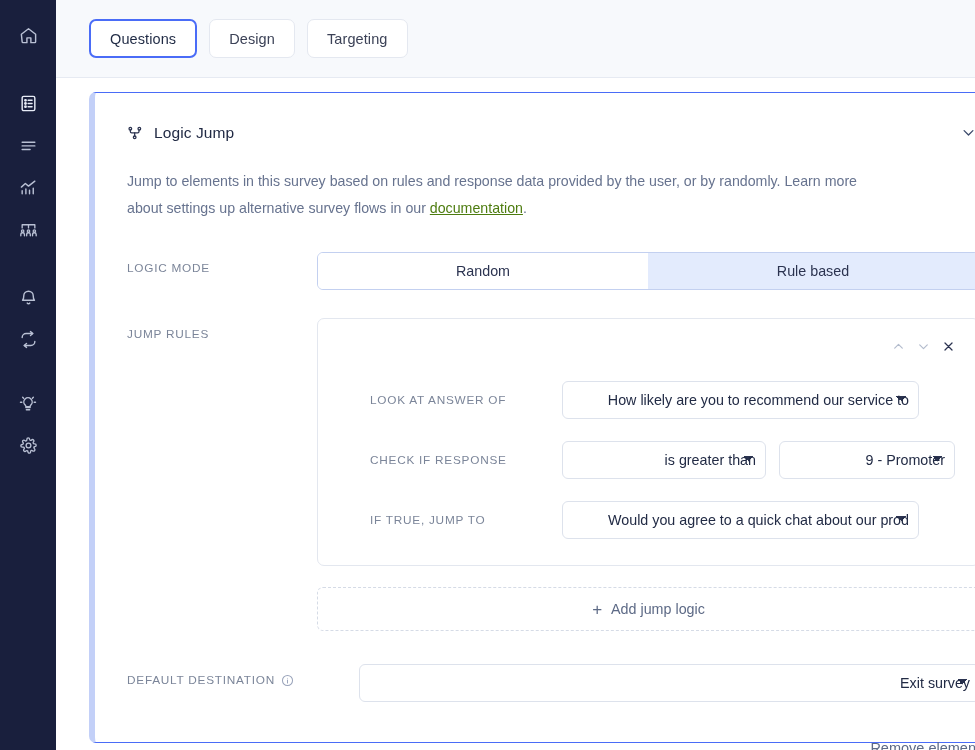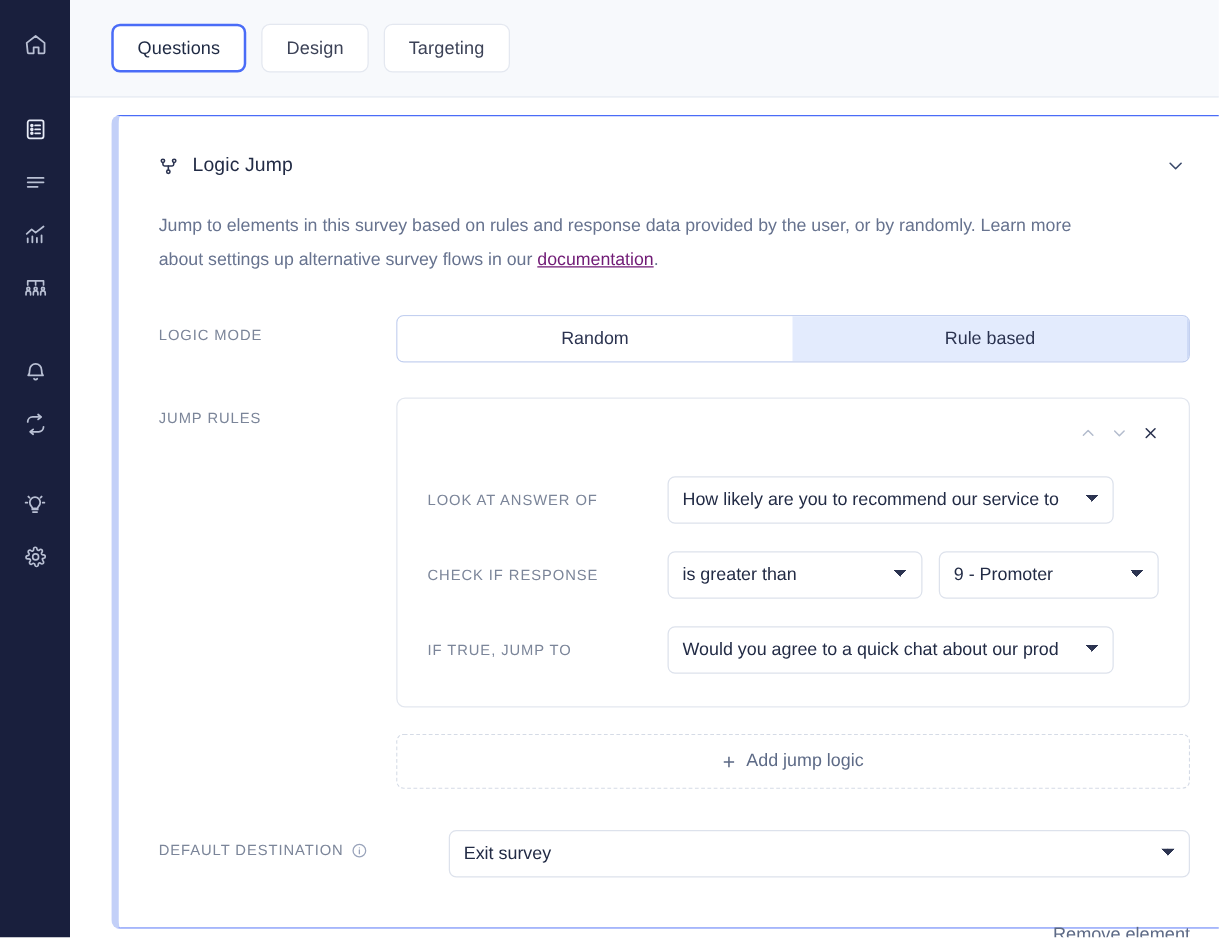--- a/index.html
+++ b/index.html
@@ -101,21 +101,21 @@
   }
 
   .desc {
     margin-top: 24px;
     font-size: 14.2px;
     line-height: 27px;
     color: #67738f;
     max-width: 760px;
   }
   .desc a {
-    color: #701a75;
+    color: #4d7c0f;
     text-decoration: underline;
   }
 
   
   .row {
     display: flex; align-items: flex-start;
   }
   .row-label {
     width: 190px; min-width: 190px;
     font-size: 11.8px;
@@ -165,20 +165,21 @@
     gap: 12px;
     height: 26px;
   }
   .tb-btn { display: flex; align-items: center; justify-content: center; }
   .tb-btn.dim { color: #b3bccd; }
   .tb-btn.dark { color: #2b3350; }
 
   .rule-row {
     display: flex; align-items: center;
     margin-top: 22px;
+    margin-left: 28px;
   }
   .rule-label {
     width: 192px; min-width: 192px;
     font-size: 11.8px;
     letter-spacing: 0.75px;
     color: #7b8599;
     text-transform: uppercase;
   }
   .fields { display: flex; gap: 13px; flex: 1; }
 
@@ -195,20 +196,21 @@
     -webkit-appearance: none;
     background-image:
       linear-gradient(45deg, transparent 50%, #2b3350 50%),
       linear-gradient(135deg, #2b3350 50%, transparent 50%);
     background-position:
       calc(100% - 17px) calc(50% - 1px),
       calc(100% - 12px) calc(50% - 1px);
     background-size: 5.5px 5.5px, 5.5px 5.5px;
     background-repeat: no-repeat;
     outline: none;
+    text-align: right;
   }
   .sel-wide { width: 357px; }
   .sel-mid  { width: 204px; }
   .sel-mid2 { width: 176px; }
   .sel-full { width: 100%; }
 
   .add-logic {
     margin-top: 21px;
     height: 44px;
     border: 1px dashed #d5dbe6;

